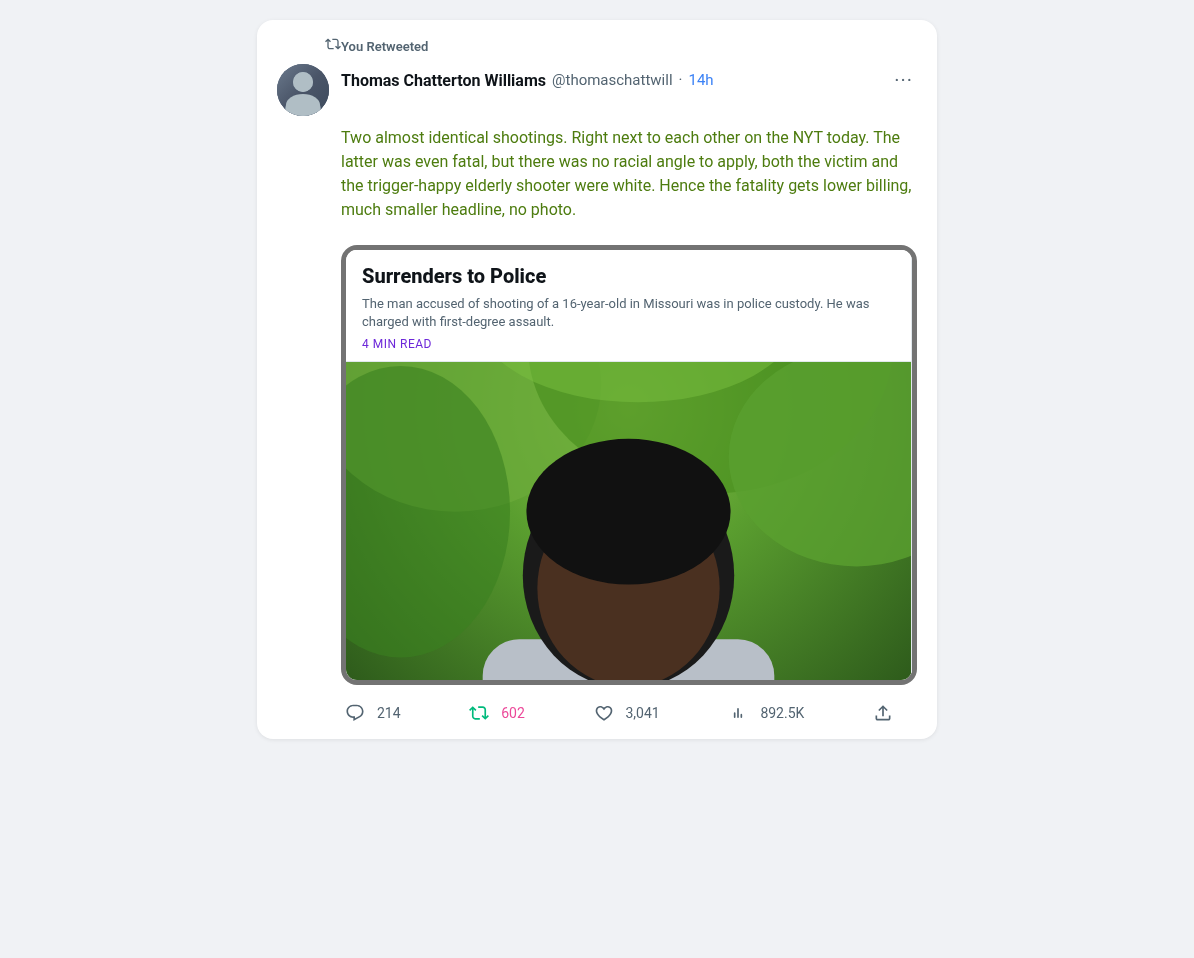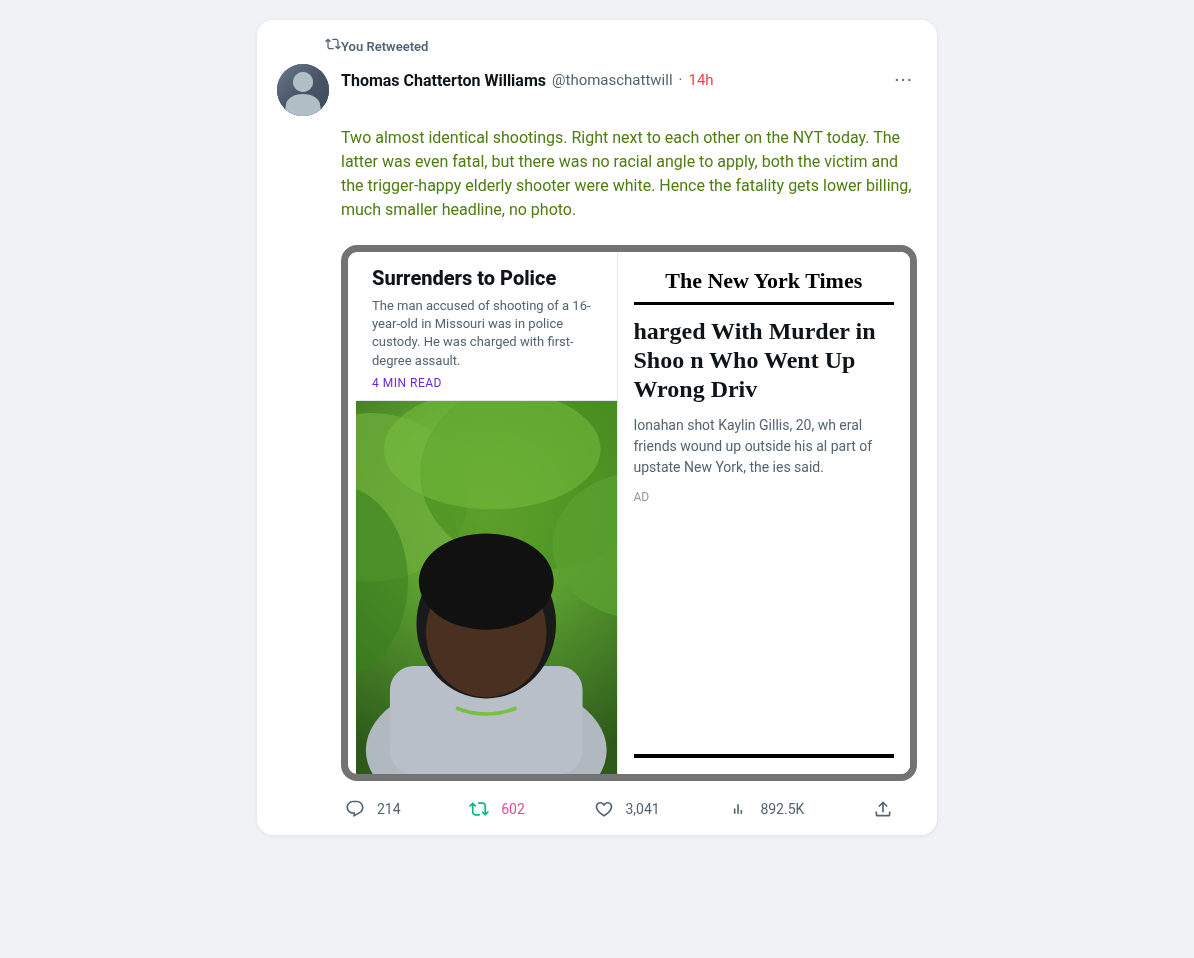--- a/index.html
+++ b/index.html
@@ -117,21 +117,21 @@
       font-weight: 400;
     }
 
     .dot {
       color: #536471;
       font-size: 15px;
     }
 
     .timestamp {
       font-size: 15px;
-      color: #ef4444;
+      color: #3b82f6;
     }
 
     .more-btn {
       color: #536471;
       font-size: 20px;
       cursor: pointer;
       padding: 4px;
       border-radius: 50%;
       display: flex;
       align-items: center;
@@ -142,27 +142,26 @@
     .tweet-text {
       font-size: 16px;
       line-height: 1.5;
       color: #4d7c0f;
       margin-bottom: 23px;
       padding-left: 64px;
     }
 
     .media-container {
       margin-left: 64px;
-      border: 7px solid #737373;
+      border: 5px solid #737373;
       border-radius: 16px;
       overflow: hidden;
       display: flex;
-      height: 536px;
+      height: 440px;
       margin-bottom: 14px;
-      padding-left: 8px;
     }
 
     .media-left {
       flex: 1;
       background: #ffffff;
       border-right: 1px solid #e1e8ed;
       display: flex;
       flex-direction: column;
       overflow: hidden;
     }
@@ -376,27 +375,20 @@
 
           <ellipse cx="155" cy="192" rx="50" ry="54" fill="#4a3020"></ellipse>
 
           <ellipse cx="155" cy="150" rx="56" ry="40" fill="#111111"></ellipse>
 
           <path d="M130 255 Q155 265 180 255" stroke="#7ac040" stroke-width="3" fill="none"></path>
         </svg>
       </div>
     </div>
 
-    <div class="media-right">
-      <div class="nyt-logo" style="font-family:'Times New Roman',serif;">The New York Times</div>
-      <div class="nyt-headline">harged With Murder in Shoo n Who Went Up Wrong Driv</div>
-      <div class="nyt-body">Ionahan shot Kaylin Gillis, 20, wh eral friends wound up outside his al part of upstate New York, the ies said.</div>
-      <div class="nyt-read">AD</div>
-      <div class="nyt-bar"></div>
-    </div>
 
   </div>
 
   <div class="tweet-actions">
 
     <div class="action-item">
       <span class="action-icon">
         <svg class="action-svg" viewBox="0 0 24 24">
             <path d="M1.751 10c0-4.42 3.584-8 8.005-8h4.366c4.49 0 8.129 3.64 8.129 8.13 0 2.96-1.607 5.68-4.196 7.11l-8.054 4.46v-3.69h-.067c-4.49.1-8.183-3.51-8.183-8.01zm8.005-6c-3.317 0-6.005 2.69-6.005 6 0 3.37 2.77 6.08 6.138 6.01l.351-.01h1.761v2.3l5.087-2.81c1.951-1.08 3.163-3.13 3.163-5.36 0-3.39-2.744-6.13-6.129-6.13H9.756z"></path>
           </svg>

